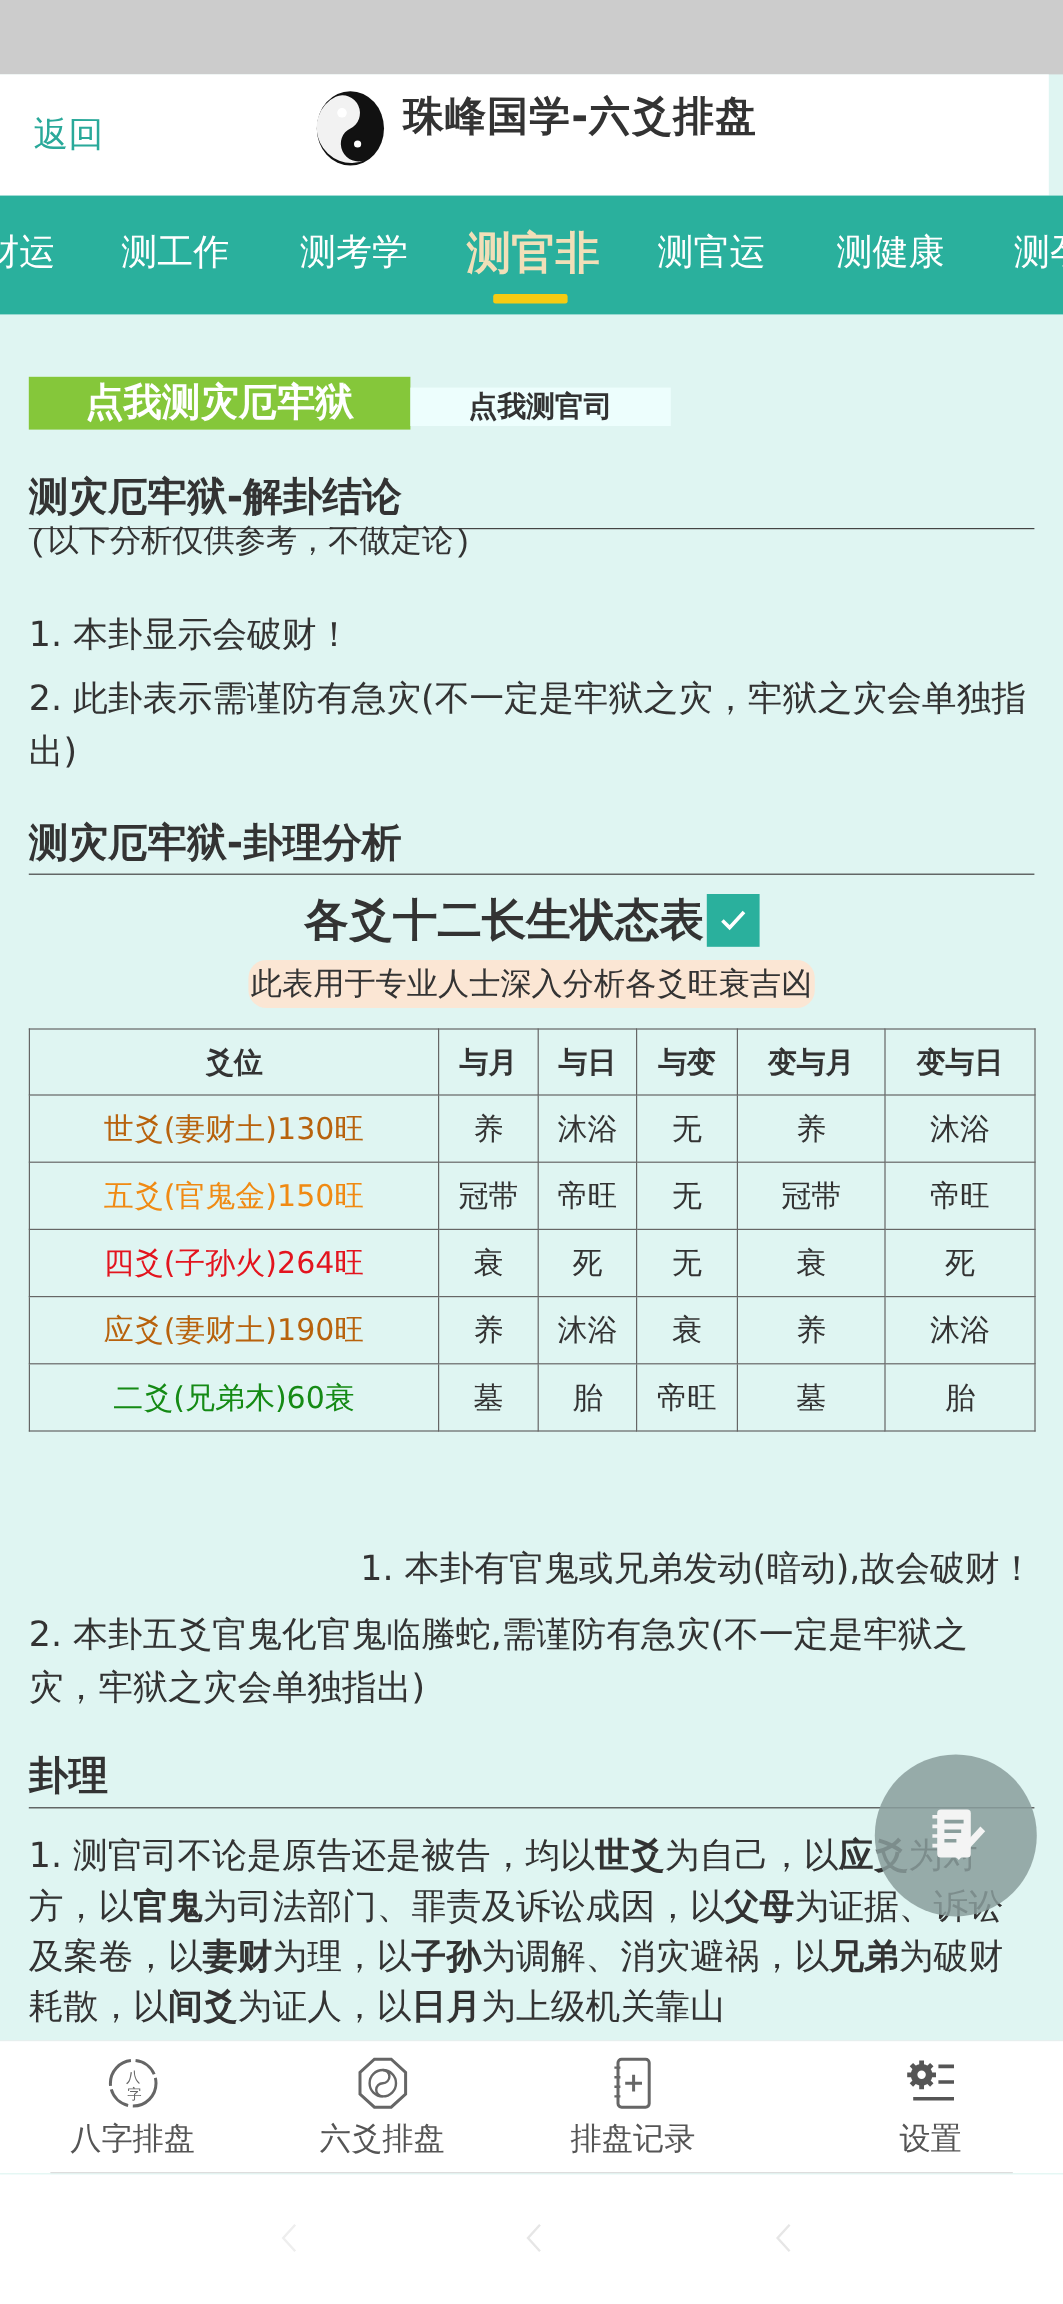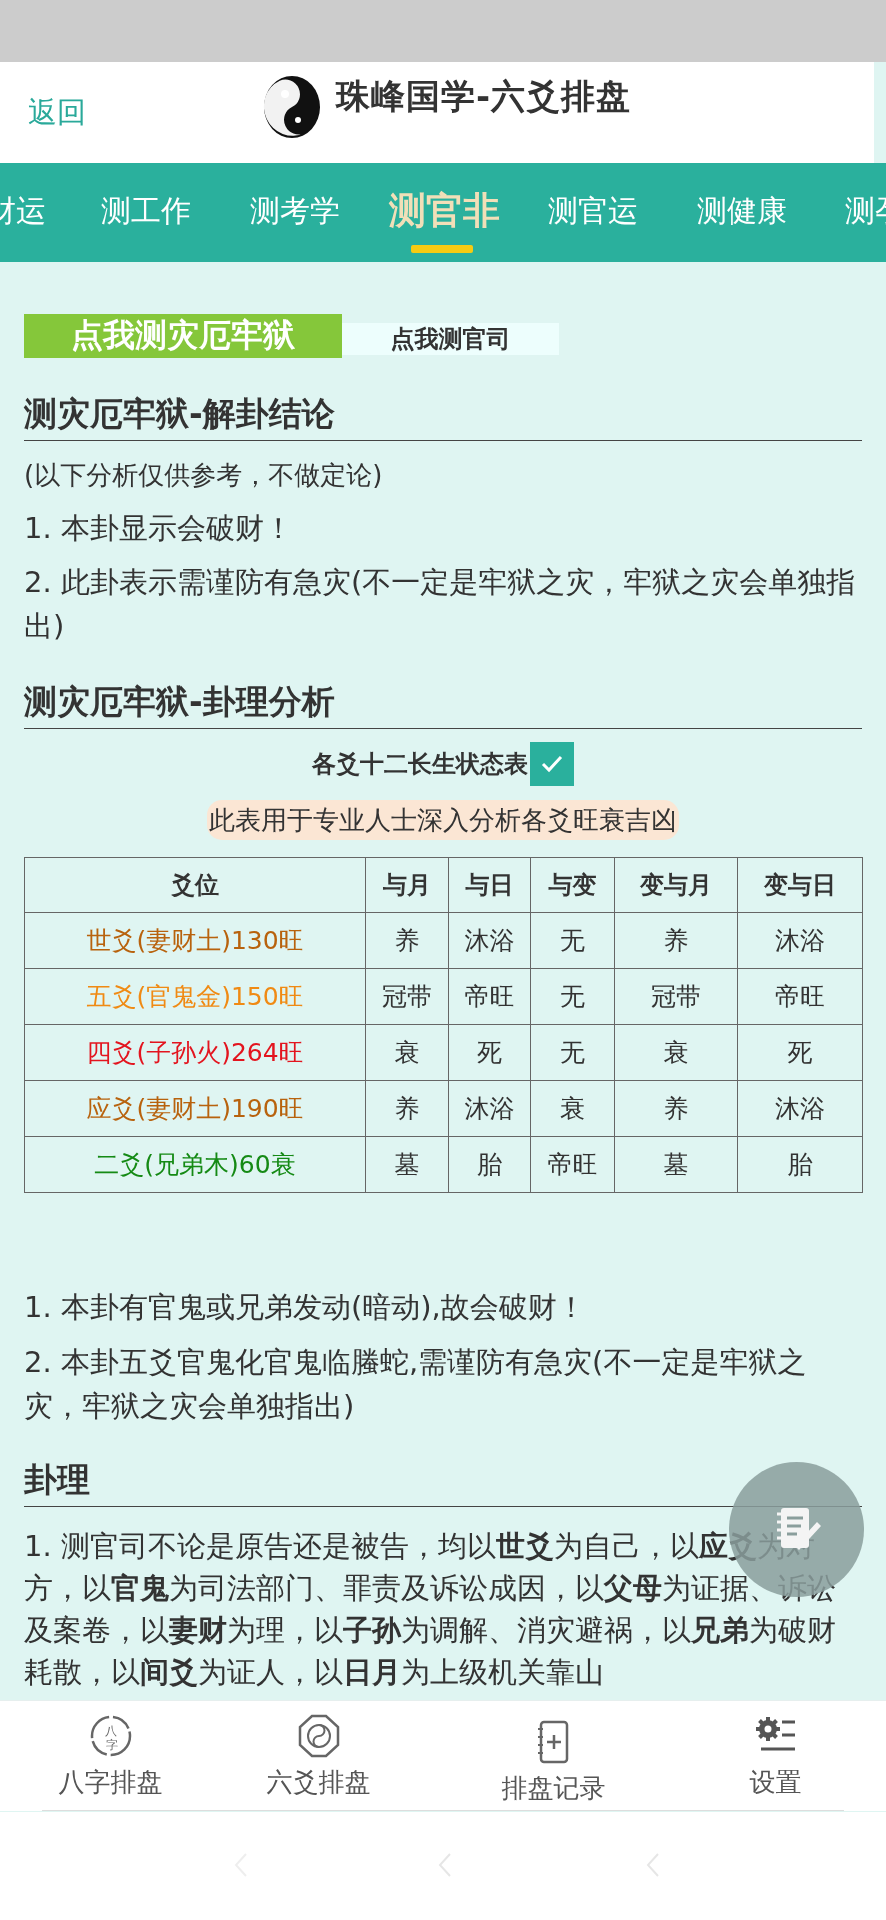--- a/index.html
+++ b/index.html
@@ -23,21 +23,21 @@
   .sub-btn { display: flex; align-items: center; justify-content: center; font-size: 30px; cursor: pointer; }
   .sub-btn.active { width: 318px; background: #85c73a; color: #ffffff; font-size: 32px; font-weight: bold; }
   .sub-btn.inactive { width: 217px; margin-top: 3px; margin-bottom: 3px; background: #edfefd; color: #333; font-weight: bold; font-size: 24px; }
 
   .section-heading { position: absolute; left: 24px; width: 838px; font-size: 33px; font-weight: bold; color: #333; border-bottom: 1.5px solid #444; padding-bottom: 6px; line-height: 40px; }
 
   .para { position: absolute; left: 24px; width: 838px; font-size: 29px; line-height: 44px; color: #333; }
   .para.small { font-size: 26px; }
 
   .table-title-wrap { position: absolute; left: 0; top: 742px; width: 886px; display: flex; justify-content: center; align-items: center; }
-  .table-title { font-size: 24px; font-weight: bold; color: #333; }
+  .table-title { font-size: 37px; font-weight: bold; color: #333; }
   .check-box { width: 44px; height: 44px; background: #2ab09d; margin-left: 2px; display: flex; align-items: center; justify-content: center; cursor: pointer; }
   .table-subtitle-wrap { position: absolute; left: 0; top: 800px; width: 886px; display: flex; justify-content: center; }
   .table-subtitle { background: #fbe6d4; font-size: 26px; color: #333; padding: 2px 2px; line-height: 36px; border-radius: 15px; }
 
   table.yao-table { position: absolute; left: 24px; top: 857px; width: 838px; border-collapse: collapse; table-layout: fixed; }
   .yao-table th, .yao-table td { border: 1.5px solid #666; text-align: center; height: 56px; font-size: 25px; color: #333; }
   .yao-table th { font-weight: bold; font-size: 24px; height: 55px; }
 
   .bold { font-weight: bold; }
 
@@ -81,21 +81,21 @@
   <div class="tab" style="left:845px;">测孕</div>
 </div>
 <div class="tab-indicator"></div>
 
 <div class="sub-btn-group">
   <div class="sub-btn active">点我测灾厄牢狱</div>
   <div class="sub-btn inactive">点我测官司</div>
 </div>
 
 <div class="section-heading" style="top:394px;">测灾厄牢狱-解卦结论</div>
-<div class="para small" style="top:453px;">(以下分析仅供参考，不做定论)</div>
+<div class="para small" style="top:430px;font-family:Liberation Mono, monospace;">(以下分析仅供参考，不做定论)</div>
 <div class="para" style="top:506px;"> 1. 本卦显示会破财！</div>
 <div class="para" style="top:560px;"> 2. 此卦表示需谨防有急灾(不一定是牢狱之灾，牢狱之灾会单独指出)</div>
 
 <div class="section-heading" style="top:682px;">测灾厄牢狱-卦理分析</div>
 
 <div class="table-title-wrap">
   <div class="table-title">各爻十二长生状态表</div>
   <div class="check-box">
     <svg width="30" height="30" viewBox="0 0 30 30">
       <path d="M6 15 L12 21 L24 8" stroke="#fff" stroke-width="3" fill="none"></path>
@@ -162,21 +162,21 @@
       <td style="color:#158a15">二爻(兄弟木)60衰</td>
       <td>墓</td>
       <td>胎</td>
       <td>帝旺</td>
       <td>墓</td>
       <td>胎</td>
     </tr>
   </tbody>
 </table>
 
-<div class="para" style="top:1285px;"> 1. 本卦有官鬼或兄弟发动(暗动),故会破财！</div>
+<div class="para" style="top:1285px;text-align:right;"> 1. 本卦有官鬼或兄弟发动(暗动),故会破财！</div>
 <div class="para" style="top:1340px;"> 2. 本卦五爻官鬼化官鬼临螣蛇,需谨防有急灾(不一定是牢狱之灾，牢狱之灾会单独指出)</div>
 
 <div class="section-heading" style="top:1460px;">卦理</div>
 <div class="para" style="top:1525px; line-height:42px;">
   <span> 1. 测官司不论是原告还是被告，均以</span><span class="bold">世爻</span><span>为自己，以</span><span class="bold">应爻</span><span>为对方，以</span><span class="bold">官鬼</span><span>为司法部门、罪责及诉讼成因，以</span><span class="bold">父母</span><span>为证据、诉讼及案卷，以</span><span class="bold">妻财</span><span>为理，以</span><span class="bold">子孙</span><span>为调解、消灾避祸，以</span><span class="bold">兄弟</span><span>为破财耗散，以</span><span class="bold">间爻</span><span>为证人，以</span><span class="bold">日月</span><span>为上级机关靠山</span>
 </div>
 
 <div class="fab">
   <svg width="60" height="60" viewBox="0 0 60 60">
     <rect x="14" y="8" width="28" height="40" rx="3" fill="#f4f4f4"></rect>
@@ -200,21 +200,21 @@
   <div class="nav-item" style="left:208px;">
     <div class="nav-icon">
       <svg width="46" height="46" viewBox="0 0 46 46">
         <polygon points="16,3 30,3 42,14 42,32 30,43 16,43 4,32 4,14" fill="none" stroke="#666" stroke-width="2.5"></polygon>
         <circle cx="23" cy="23" r="11" fill="none" stroke="#666" stroke-width="2"></circle>
         <path d="M23 12 A5.5 5.5 0 0 1 23 23 A5.5 5.5 0 0 0 23 34" fill="none" stroke="#666" stroke-width="2"></path>
       </svg>
     </div>
     <div class="nav-label">六爻排盘</div>
   </div>
-  <div class="nav-item" style="left:443px;justify-content:center;">
+  <div class="nav-item" style="left:417px;">
     <div class="nav-icon">
       <svg width="46" height="46" viewBox="0 0 46 46">
         <rect x="10" y="3" width="26" height="40" rx="3" fill="none" stroke="#666" stroke-width="2.5"></rect>
         <path d="M7 10 h5 M7 18 h5 M7 26 h5 M7 34 h5" stroke="#666" stroke-width="2"></path>
         <path d="M23 16 v14 M16 23 h14" stroke="#666" stroke-width="2.5"></path>
       </svg>
     </div>
     <div class="nav-label">排盘记录</div>
   </div>
   <div class="nav-item" style="left:665px;">

